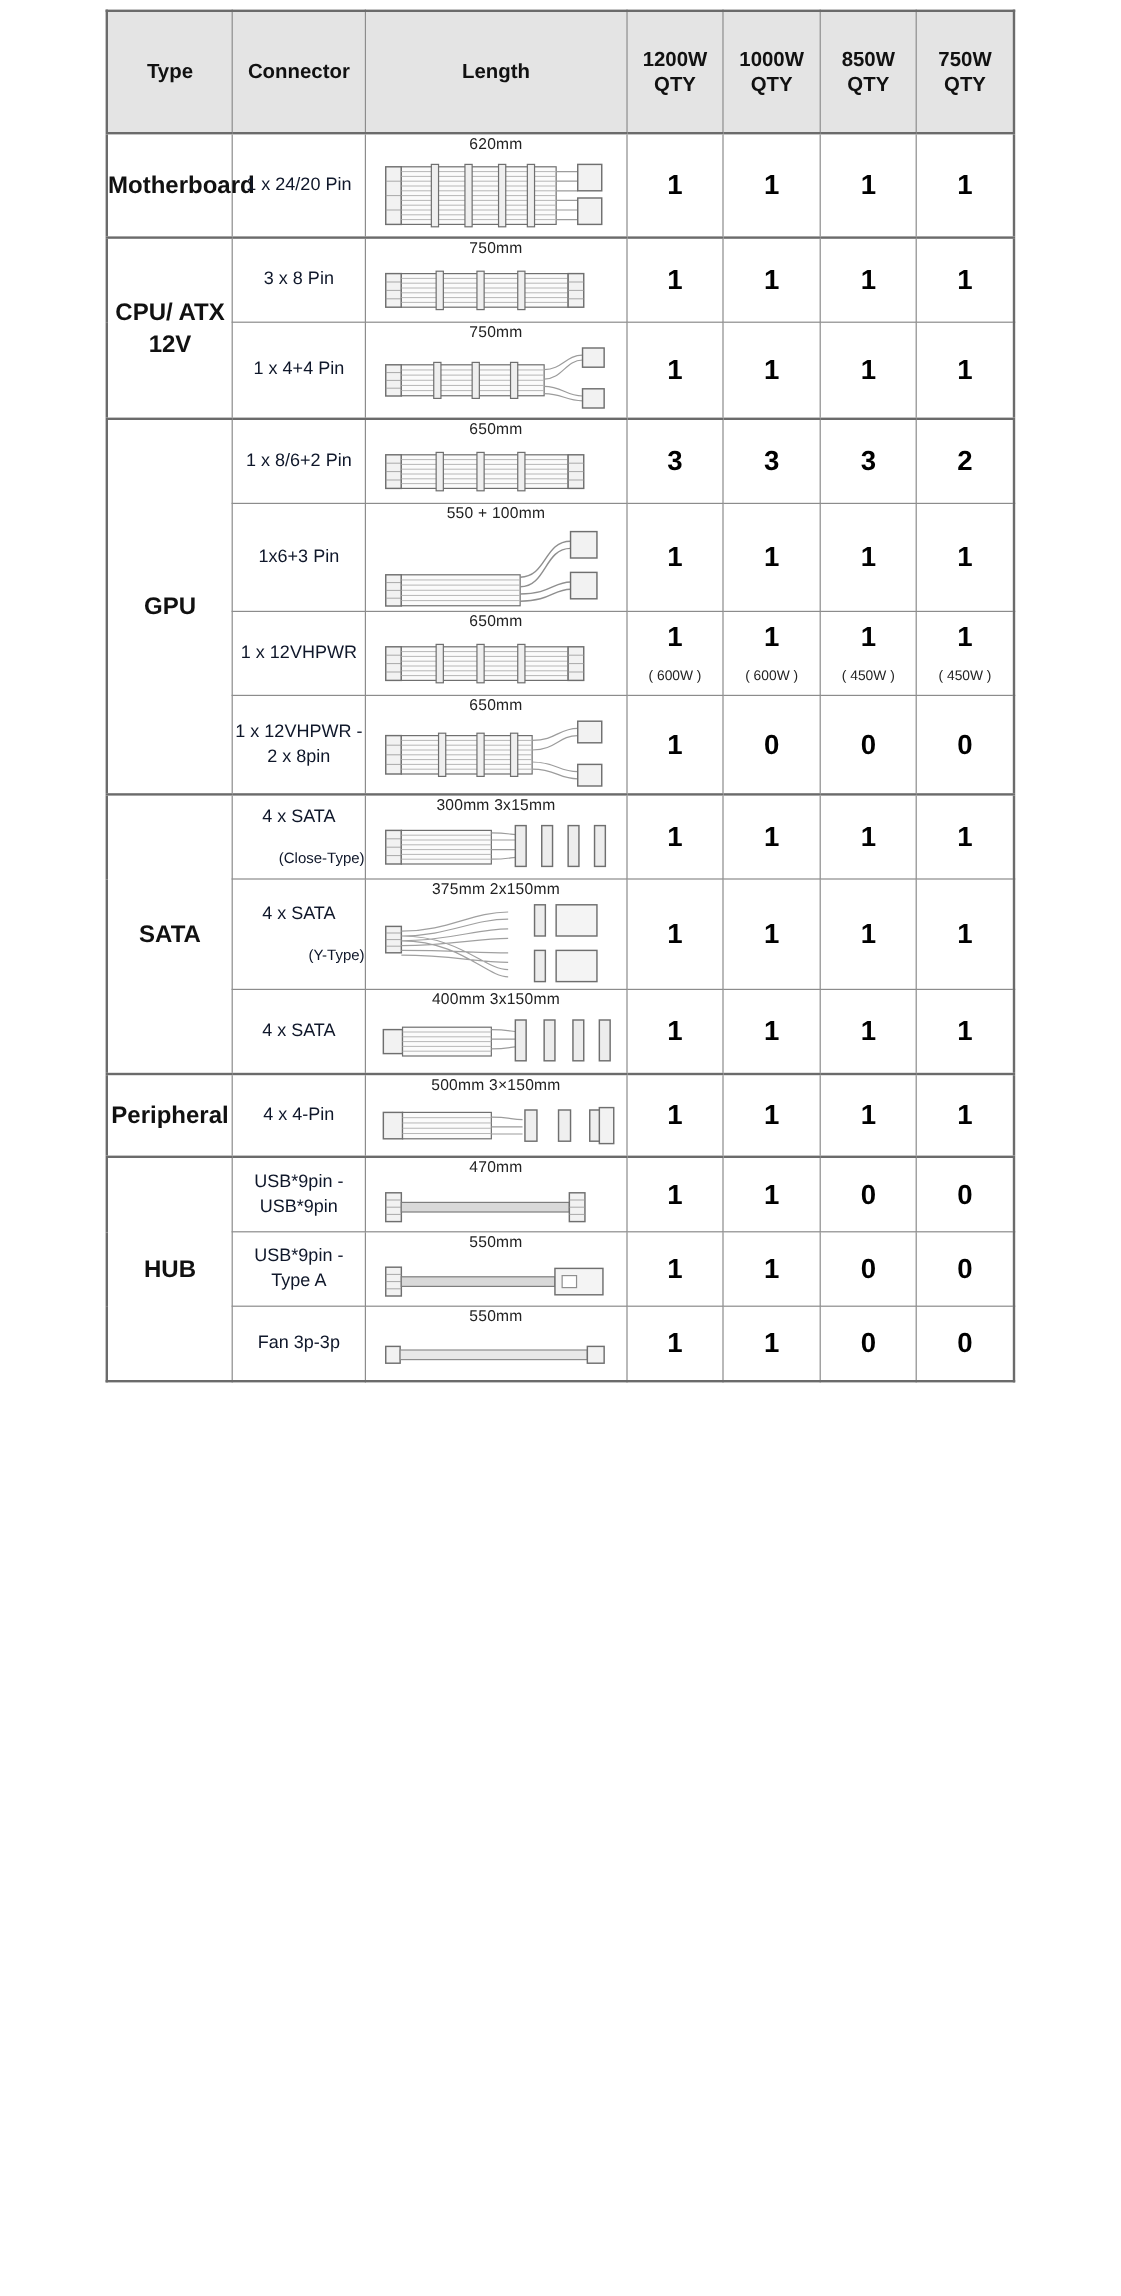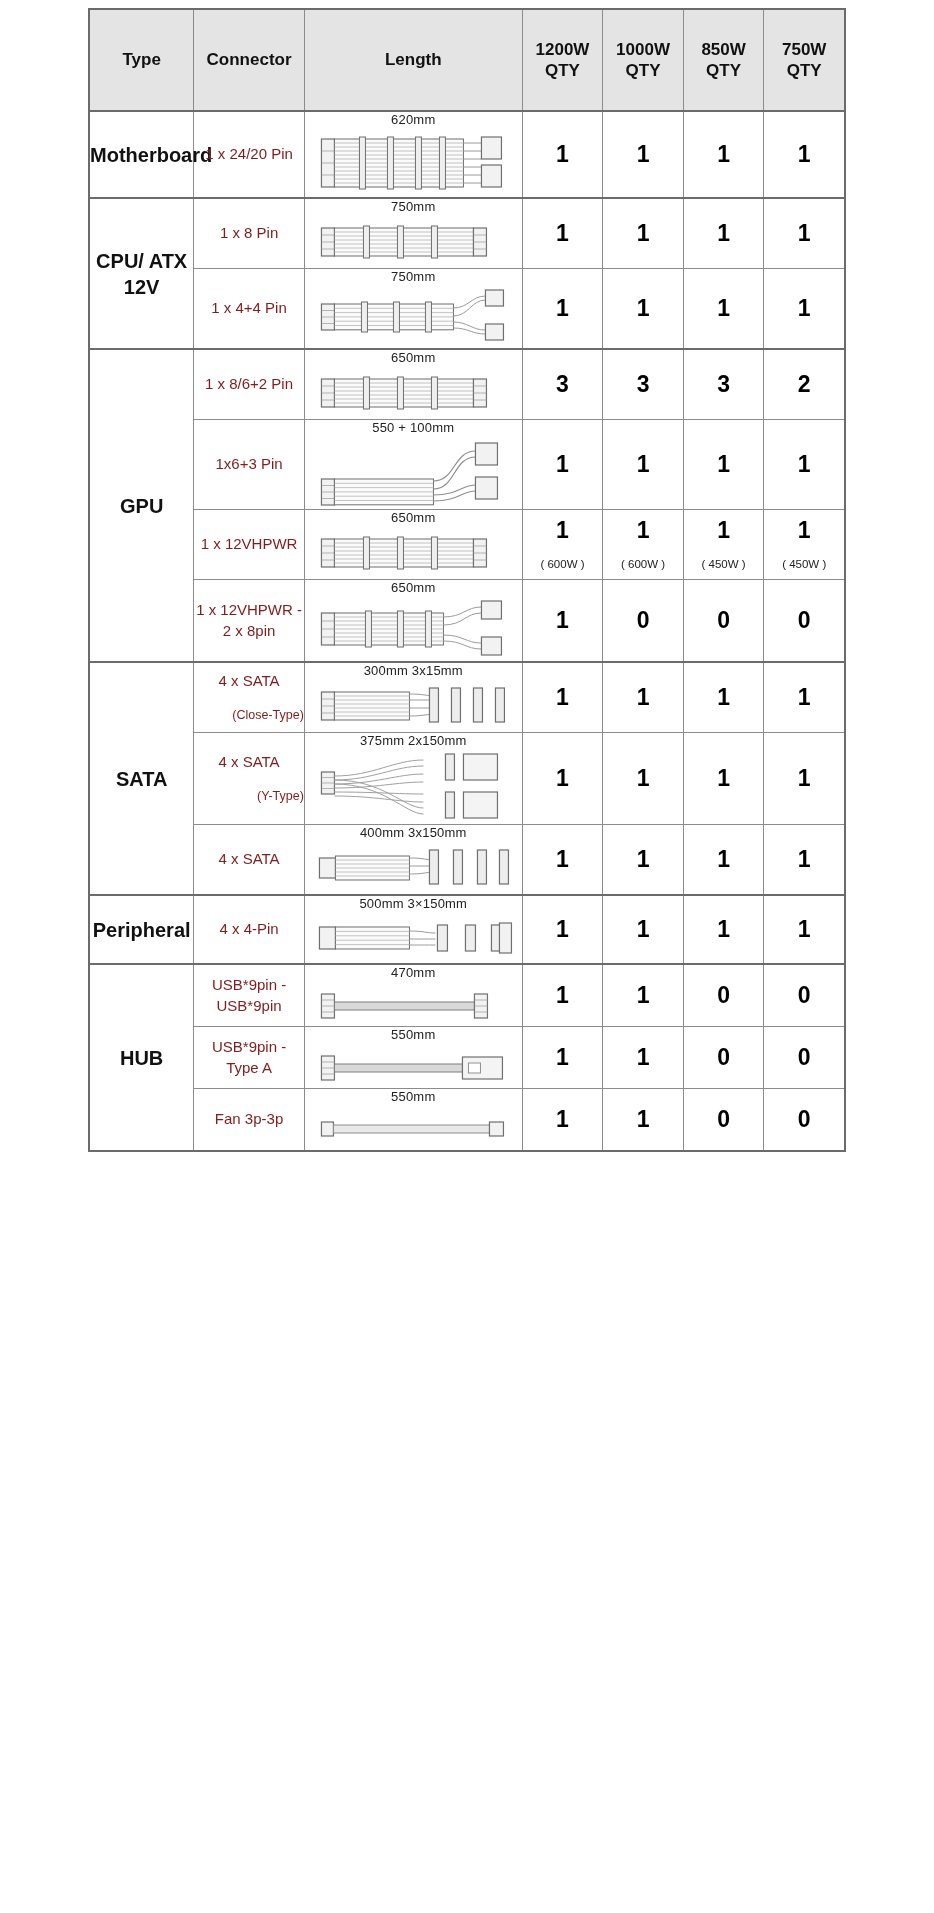--- a/index.html
+++ b/index.html
@@ -48,21 +48,21 @@
     font-weight: bold;
     color: #111;
     line-height: 1.3;
     border-right: 2px solid #6b6b6b;
   }
   tr.group-start > td {
     border-top: 2px solid #6b6b6b;
   }
   td.conn-cell {
     font-size: 15px;
-    color: #7f1d1d;
+    color: #0f172a;
     line-height: 1.35;
     padding: 4px 3px;
   }
   td.conn-cell .sub {
     display: block;
     font-size: 12.5px;
     margin-top: 16px;
     text-align: right;
   }
   td.len-cell {
@@ -159,21 +159,21 @@
               <rect x="168" y="36" width="20" height="22" fill="#f2f2f2" stroke="#6f6f6f" stroke-width="1.2"></rect>
             </svg>
           </td>
           <td class="qty-cell"><span>1</span></td>
           <td class="qty-cell"><span>1</span></td>
           <td class="qty-cell"><span>1</span></td>
           <td class="qty-cell"><span>1</span></td>
         </tr>
         <tr class="group-start">
           <td class="type-cell" rowspan="2">CPU/ ATX 12V</td>
-          <td class="conn-cell"><span>1 x 8 Pin</span></td>
+          <td class="conn-cell"><span>3 x 8 Pin</span></td>
           <td class="len-cell">
             <div class="len-label">750mm</div>
             <svg class="cable-art" viewBox="0 0 200 52" height="52" preserveAspectRatio="xMidYMid meet">
               <rect x="8" y="12" width="13" height="28" fill="#f2f2f2" stroke="#6f6f6f" stroke-width="1.2"></rect>
               <line x1="8" y1="19" x2="21" y2="19" stroke="#9a9a9a" stroke-width="0.7"></line>
               <line x1="8" y1="26" x2="21" y2="26" stroke="#9a9a9a" stroke-width="0.7"></line>
               <line x1="8" y1="33" x2="21" y2="33" stroke="#9a9a9a" stroke-width="0.7"></line>
               <rect x="21" y="12" width="139" height="28" fill="#fbfbfb" stroke="#6f6f6f" stroke-width="1"></rect>
               <line x1="21" y1="16" x2="160" y2="16" stroke="#b4b4b4" stroke-width="0.8"></line>
               <line x1="21" y1="20" x2="160" y2="20" stroke="#b4b4b4" stroke-width="0.8"></line>

